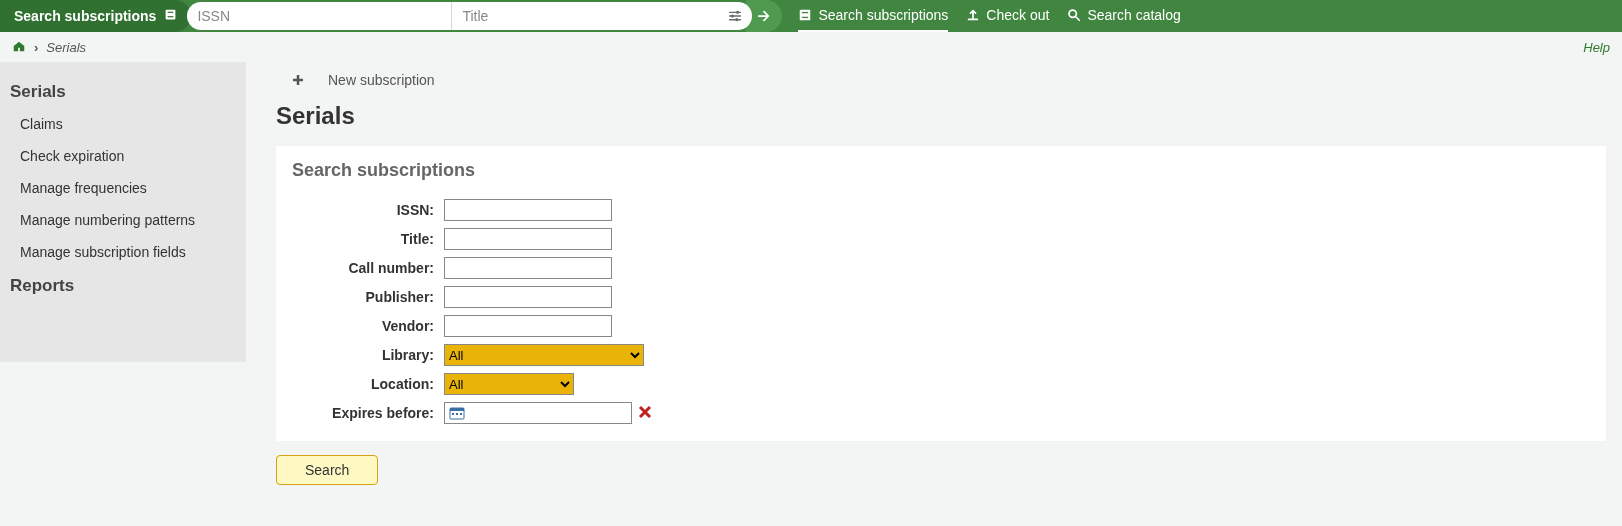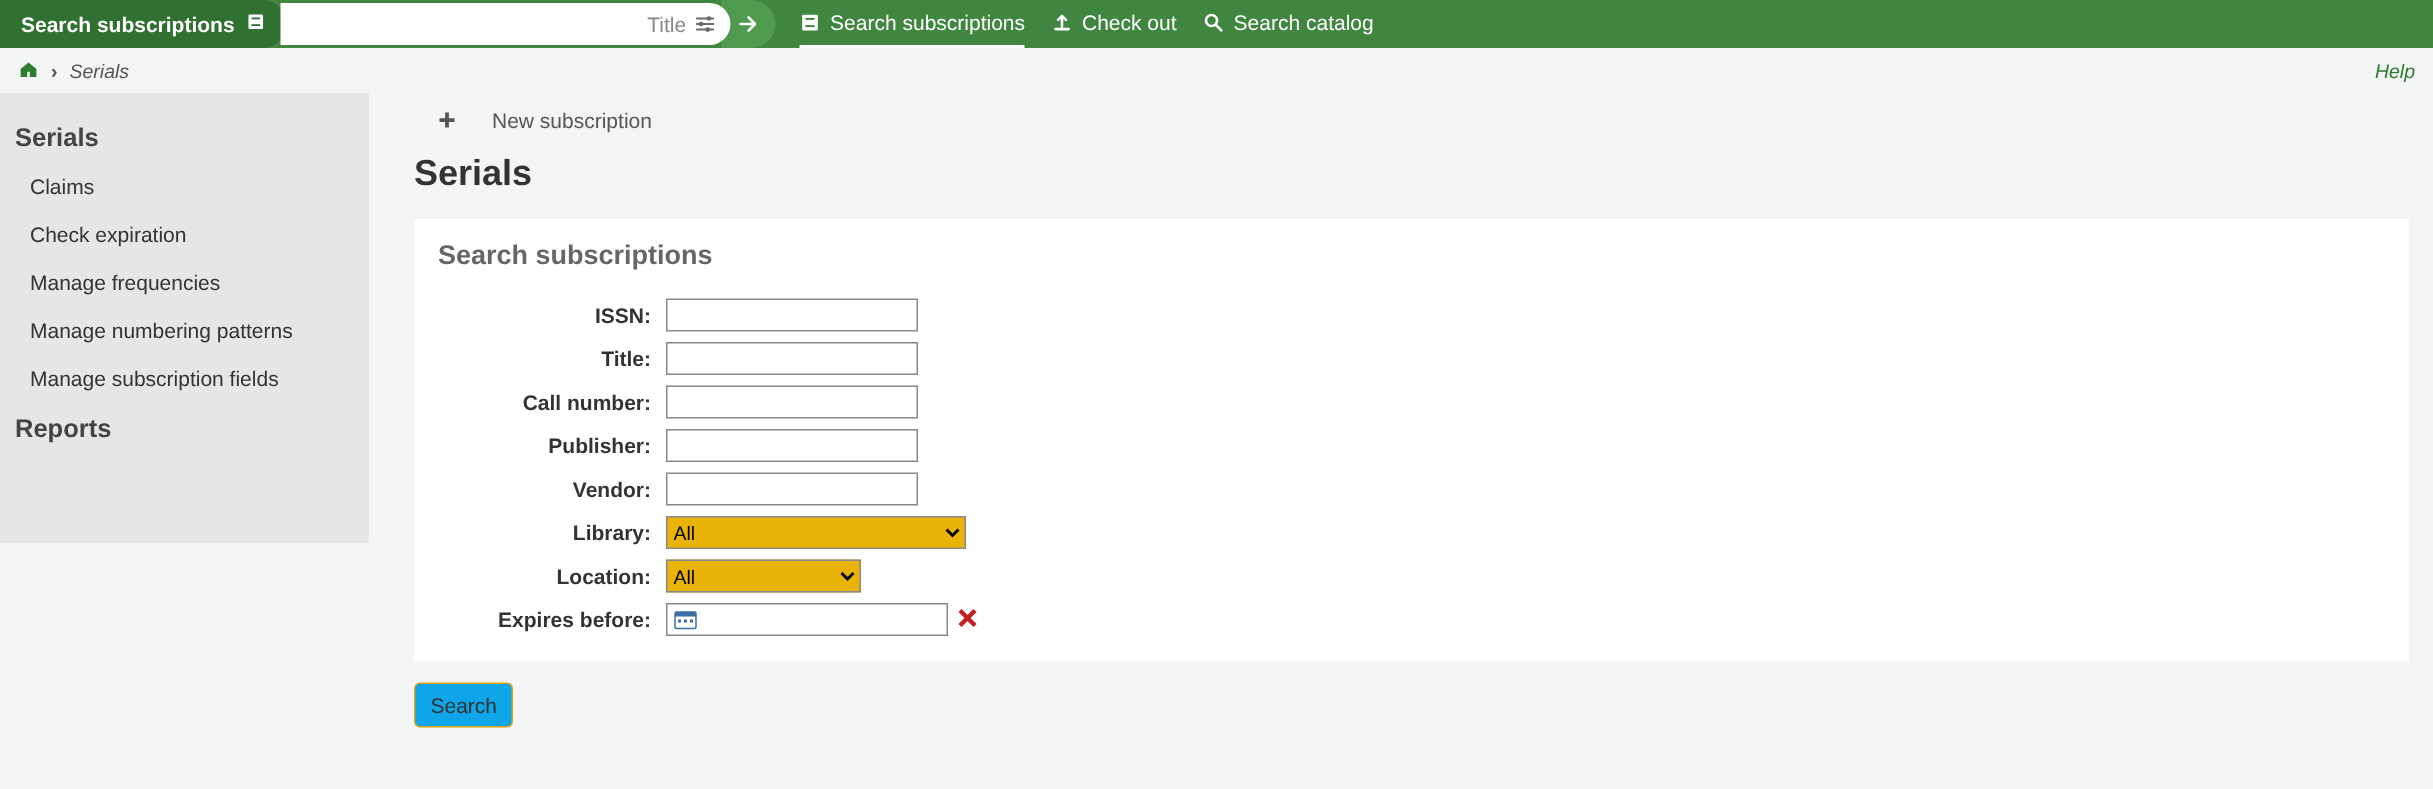--- a/index.html
+++ b/index.html
@@ -56,21 +56,20 @@
     width: 265px;
     border-top-left-radius: 14px;
     border-bottom-left-radius: 14px;
     border-right: 1px solid #d6d6d6;
   }
   .top-input.title {
     width: 300px;
     border-top-right-radius: 14px;
     border-bottom-right-radius: 14px;
     padding-right: 30px;
-    text-align: right;
   }
   .top-input::placeholder { color: #888; }
   .title-wrap { position: relative; }
   .sliders-icon {
     position: absolute;
     right: 10px; top: 50%;
     transform: translateY(-50%);
     width: 14px; height: 14px;
     fill: #6a6a6a;
   }
@@ -217,25 +216,25 @@
   .calendar-icon svg { width:16px; height:14px; }
   .clear-date {
     margin-left:6px;
     width:16px; height:16px;
     cursor:pointer;
   }
   .clear-date svg { width:14px; height:14px; stroke:#c02020; stroke-width:3; fill:none; }
 
   .search-btn {
     margin-top: 14px;
-    background:#0ea5e9;
+    background:#fef9c3;
     border:1px solid #d6a116;
     color:#333;
     font-size:14px;
-    padding:6px 10px;
+    padding:6px 28px;
     border-radius:4px;
     cursor:pointer;
   }
 </style>
 </head>
 <body>
 
 <div class="topbar">
 
   <div class="search-scope">
@@ -243,20 +242,21 @@
     <span class="book-icon">
       <svg viewBox="0 0 16 16">
           <rect x="2" y="2" width="12" height="12" rx="1"></rect>
           <rect x="4.5" y="4.5" width="7" height="1.5" fill="#307030"></rect>
           <rect x="4.5" y="10" width="7" height="1.5" fill="#307030"></rect>
         </svg>
     </span>
   </div>
 
   <div class="top-search-wrap">
+    <input class="top-input issn" type="text" placeholder="ISSN" style="">
     <div class="title-wrap">
       <input class="top-input title" type="text" placeholder="Title" style="">
       <svg class="sliders-icon" viewBox="0 0 16 16">
         <rect x="1" y="3" width="14" height="1.6" rx="0.8"></rect>
         <rect x="1" y="7.2" width="14" height="1.6" rx="0.8"></rect>
         <rect x="1" y="11.4" width="14" height="1.6" rx="0.8"></rect>
         <circle cx="11" cy="3.8" r="1.8"></circle>
         <circle cx="5" cy="8" r="1.8"></circle>
         <circle cx="10" cy="12.2" r="1.8"></circle>
       </svg>

